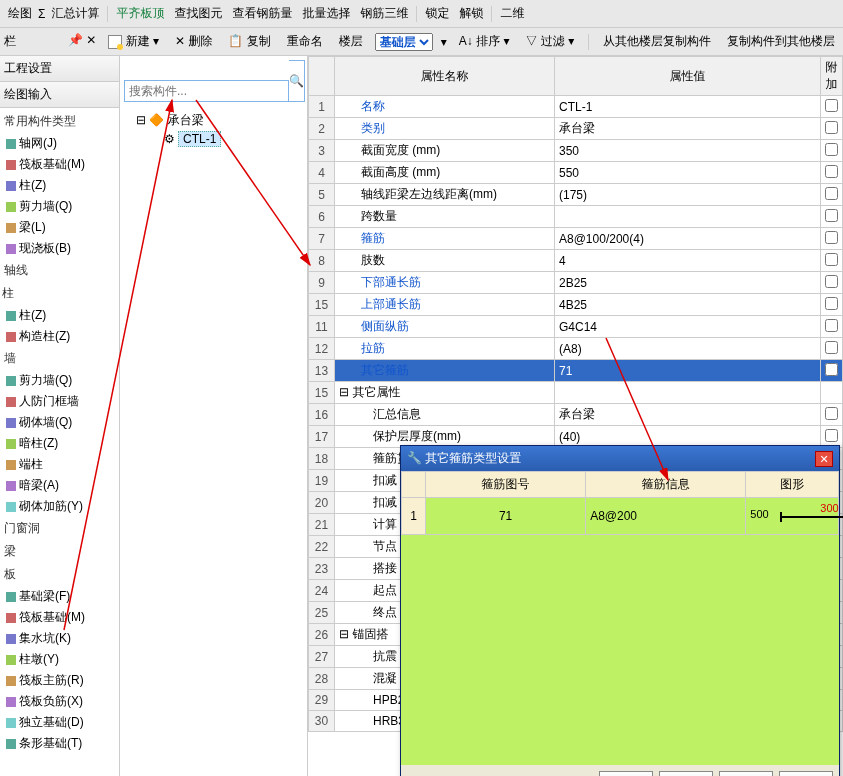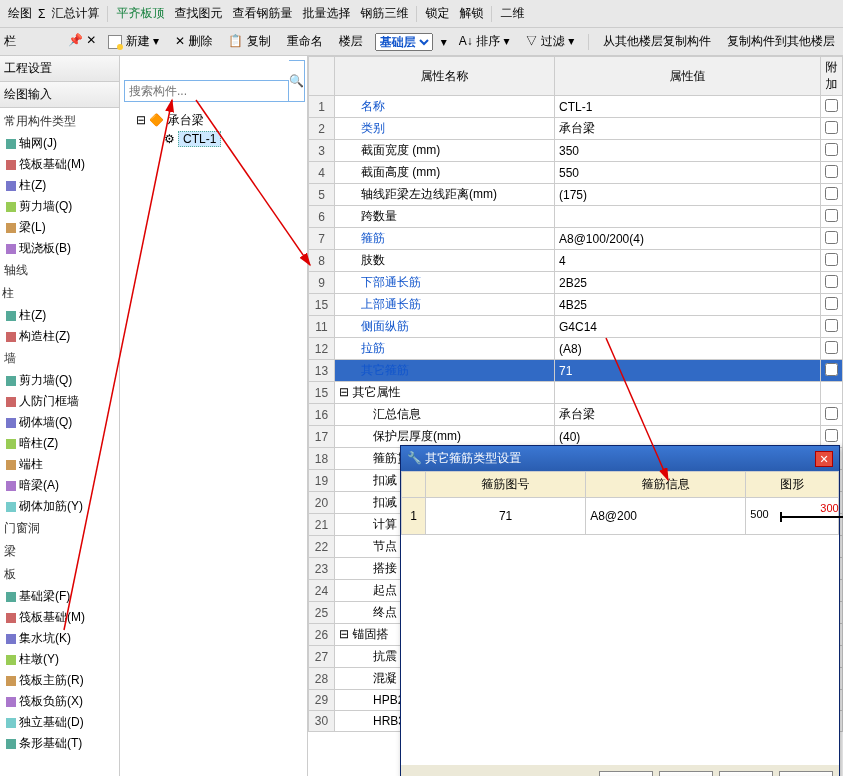--- a/index.html
+++ b/index.html
@@ -39,21 +39,21 @@
 .prop-grid tr.selrow td { background: #316ac5; color: #fff; }
 .prop-grid tr.selrow .rownum { background: #f0f0f0; color: #555; }
 .prop-grid .sub { padding-left: 22px; }
 .prop-grid .sub2 { padding-left: 34px; }
 .prop-grid .chk { width: 22px; text-align: center; }
 .prop-grid input[type=checkbox] { }
 
 .modal { position: absolute; left: 400px; top: 445px; width: 440px; background: #ece9d8; border: 1px solid #0a246a; box-shadow: 2px 2px 6px rgba(0,0,0,.3); }
 .modal-title { background: linear-gradient(#3b77d3,#2a5db0); color: #fff; padding: 4px 6px; display: flex; justify-content: space-between; align-items: center; }
 .modal-close { background: #e74c3c; color: #fff; width: 18px; height: 16px; text-align: center; cursor: pointer; border: 1px solid #a00; font-size: 11px; line-height: 14px; }
-.modal-body { background: #ffffff; }
+.modal-body { background: #bef264; }
 .modal-grid { border-collapse: collapse; width: 100%; }
 .modal-grid th, .modal-grid td { border: 1px solid #ccc; padding: 4px; font-weight: normal; text-align: center; }
 .modal-grid th { background: #f8f0d0; }
 .modal-grid .rn { background: #f8f0d0; width: 24px; }
 .modal-graphic { position: relative; height: 28px; }
 .mg-bar { position: absolute; left: 30px; top: 14px; width: 100px; height: 2px; background: #000; }
 .mg-tick1 { position: absolute; left: 30px; top: 10px; width: 2px; height: 10px; background: #000; }
 .mg-300 { position: absolute; left: 70px; top: 0; color: #d00; font-size: 11px; }
 .mg-500 { position: absolute; left: 0px; top: 6px; font-size: 11px; }
 .modal-footer { background: #ece9d8; padding: 6px; display: flex; justify-content: flex-end; gap: 6px; }

